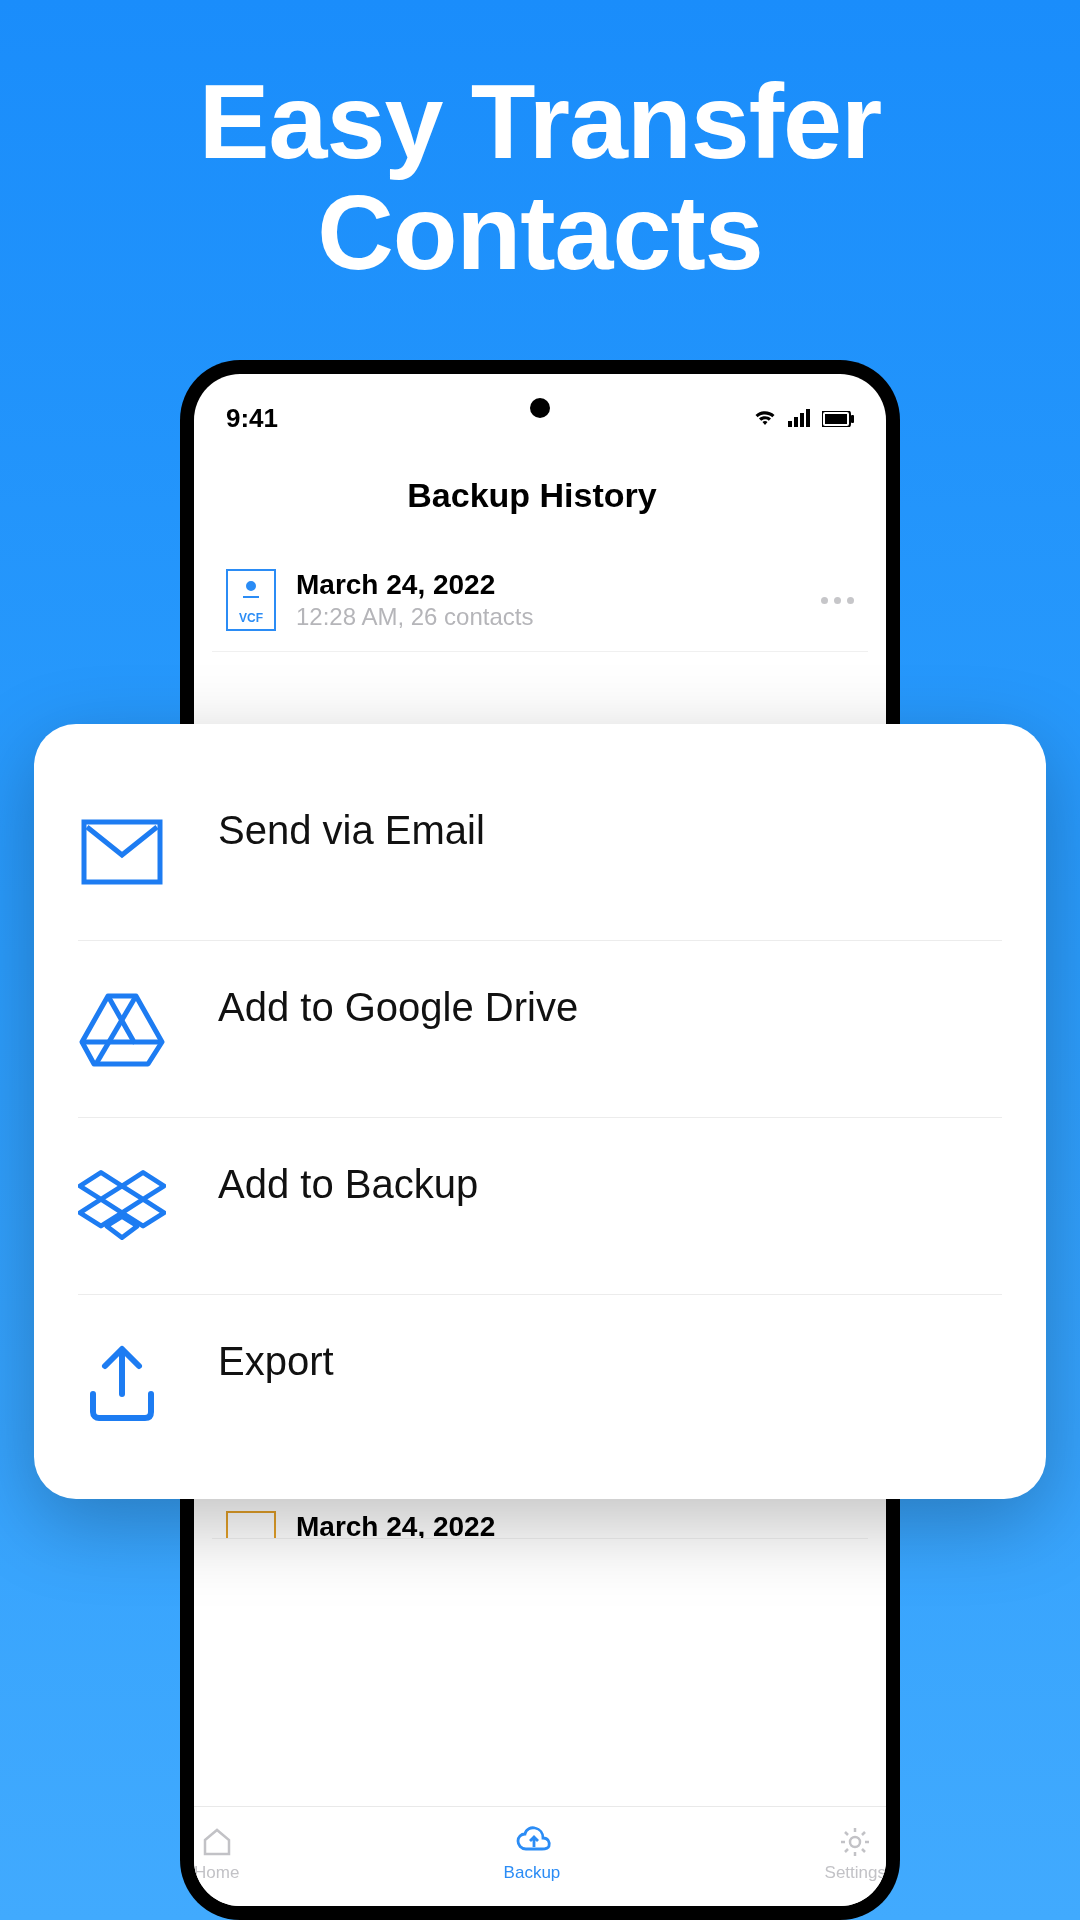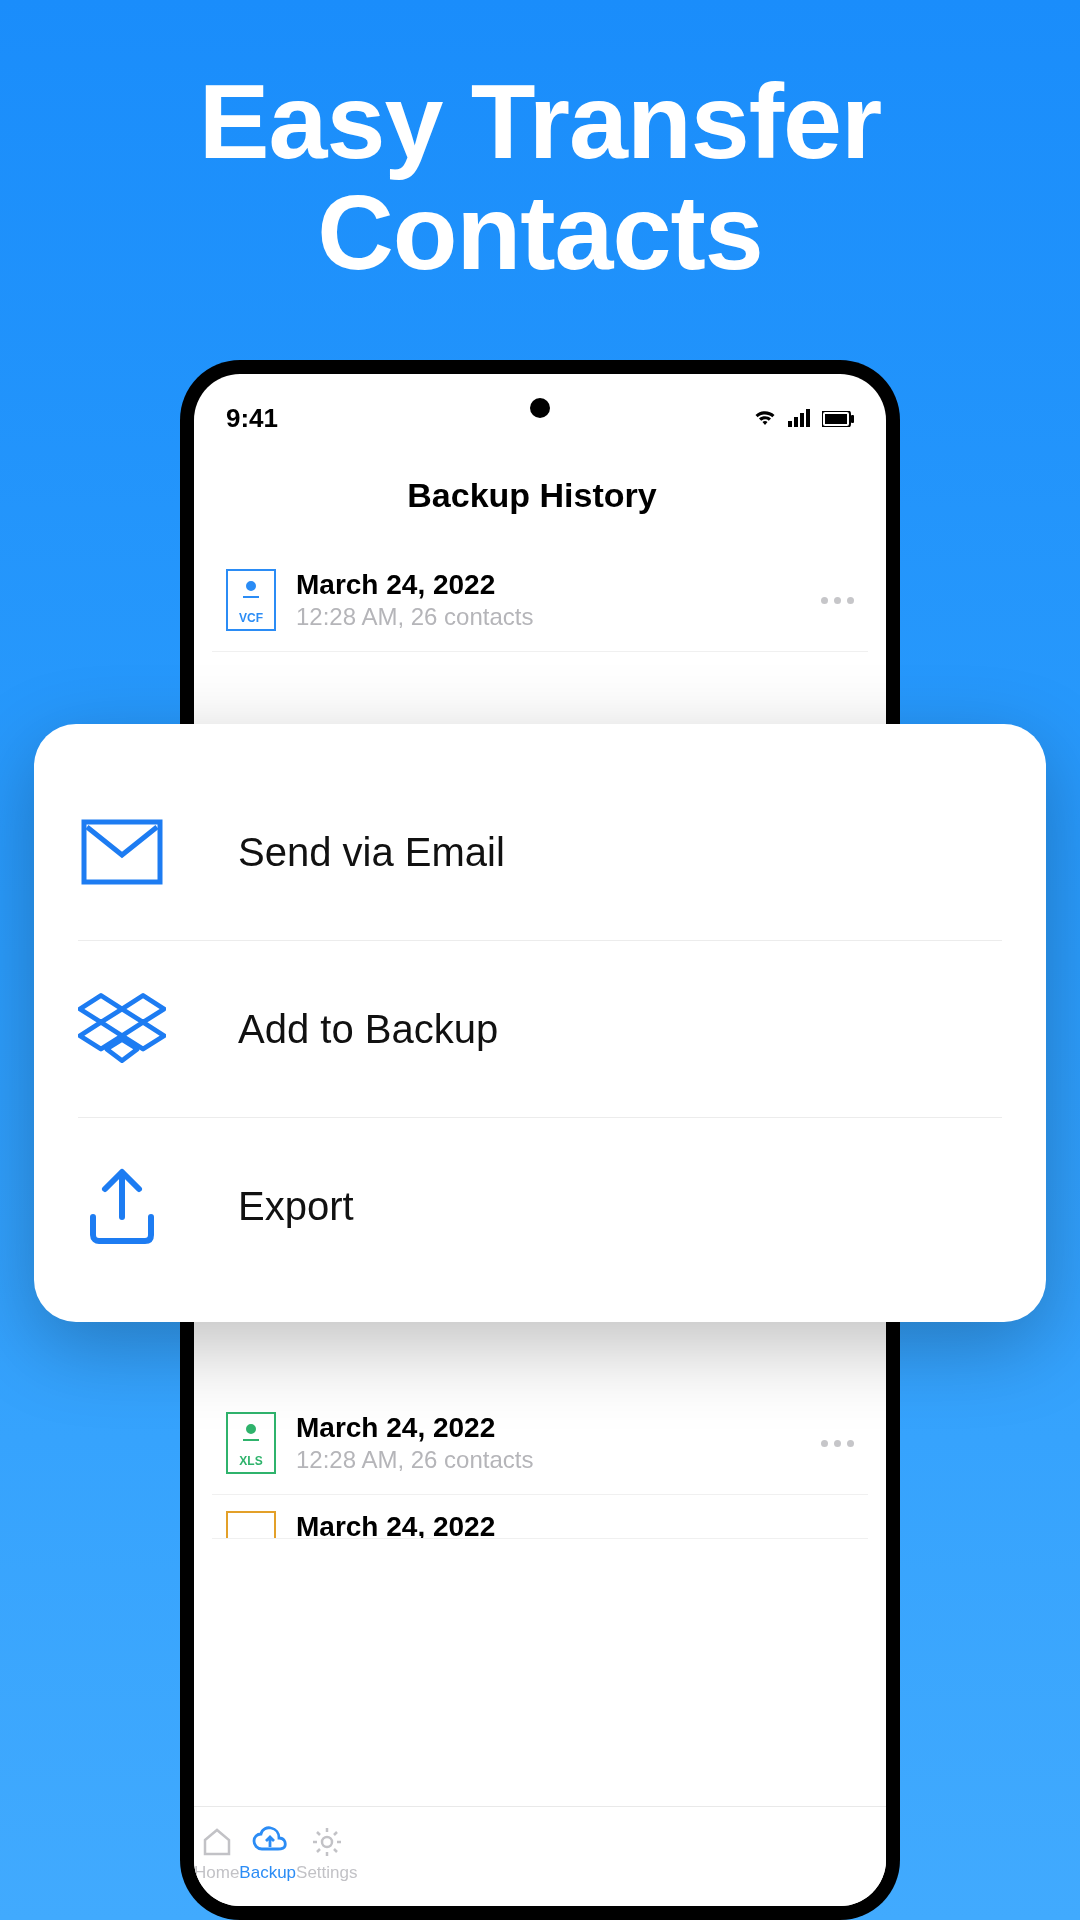--- a/index.html
+++ b/index.html
@@ -124,21 +124,21 @@
   
   .tabbar {
     position:absolute;
     bottom:0;
     left:0;
     right:0;
     height:100px;
     background:#fff;
     border-top:1px solid #e9e9e9;
     display:flex;
-    justify-content:flex-start;
+    justify-content:space-between;
     align-items:center;
     padding-bottom:6px;
   }
   .tab {
     display:flex;
     flex-direction:column;
     align-items:center;
     gap:4px;
     color:#c2c2c6;
   }
@@ -153,22 +153,21 @@
     right:34px;
     top:724px;
     background:#ffffff;
     border-radius:42px;
     box-shadow: 0 24px 80px rgba(0,0,0,0.25);
     padding: 40px 44px 28px 44px;
     z-index:20;
   }
   .sheet-item {
     display:flex;
-    align-items:center;
-    gap:72px;
+    gap:52px;
     padding:44px 0;
     border-bottom:1px solid #ececec;
   }
   .sheet-item:last-child{border-bottom:none;}
   .sheet-icon{
     width:88px;
     height:88px;
     display:flex;
     align-items:center;
     justify-content:center;
@@ -310,20 +309,31 @@
   <div class="sheet-item">
     <span class="sheet-icon">
       <svg width="82" height="66" viewBox="0 0 82 66" fill="none" stroke="currentColor" stroke-width="5">
           <rect x="3" y="3" width="76" height="60"></rect>
           <path d="M6 8 L41 36 L76 8"></path>
         </svg>
     </span>
     <span class="sheet-label">Send via Email</span>
   </div>
 
+  <div class="sheet-item">
+    <span class="sheet-icon">
+      <svg width="88" height="78" viewBox="0 0 88 78" fill="none" stroke="currentColor" stroke-width="5" stroke-linejoin="round">
+          <path d="M30 6 L58 6 L84 52 L70 74 L16 74 L4 52 Z"></path>
+          <path d="M30 6 L56 52 L84 52"></path>
+          <path d="M58 6 L18 74"></path>
+          <path d="M4 52 L56 52"></path>
+        </svg>
+    </span>
+    <span class="sheet-label">Add to Google Drive</span>
+  </div>
 
   <div class="sheet-item">
     <span class="sheet-icon">
       <svg width="92" height="78" viewBox="0 0 92 78" fill="none" stroke="currentColor" stroke-width="5" stroke-linejoin="round">
           <path d="M24 4 L46 18 L24 32 L2 18 Z"></path>
           <path d="M68 4 L90 18 L68 32 L46 18 Z"></path>
           <path d="M24 32 L46 46 L24 60 L2 46 Z"></path>
           <path d="M68 32 L90 46 L68 60 L46 46 Z"></path>
           <path d="M30 60 L46 50 L62 60 L46 72 Z"></path>
         </svg>

